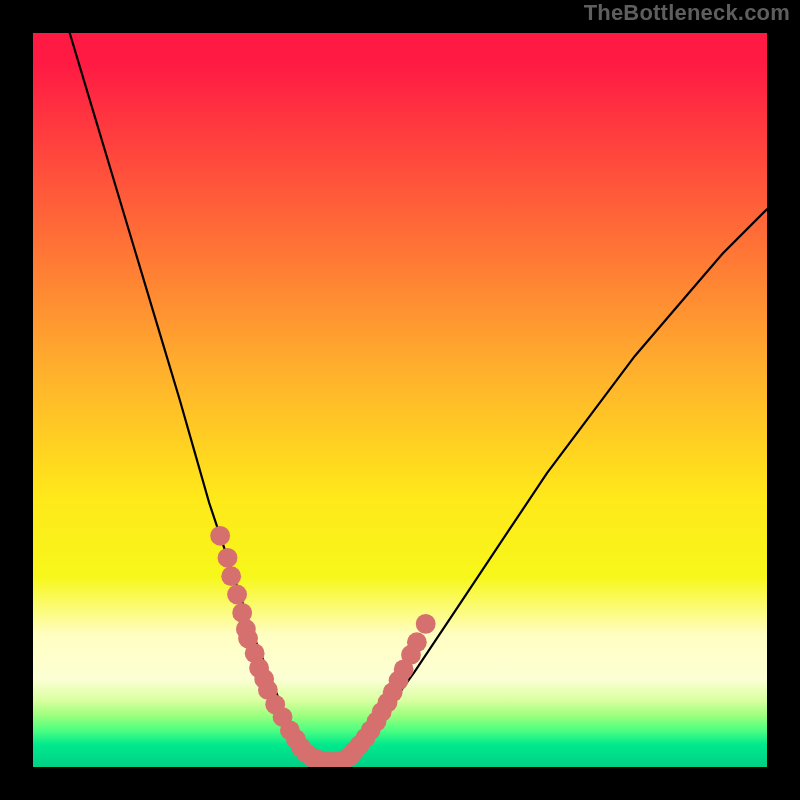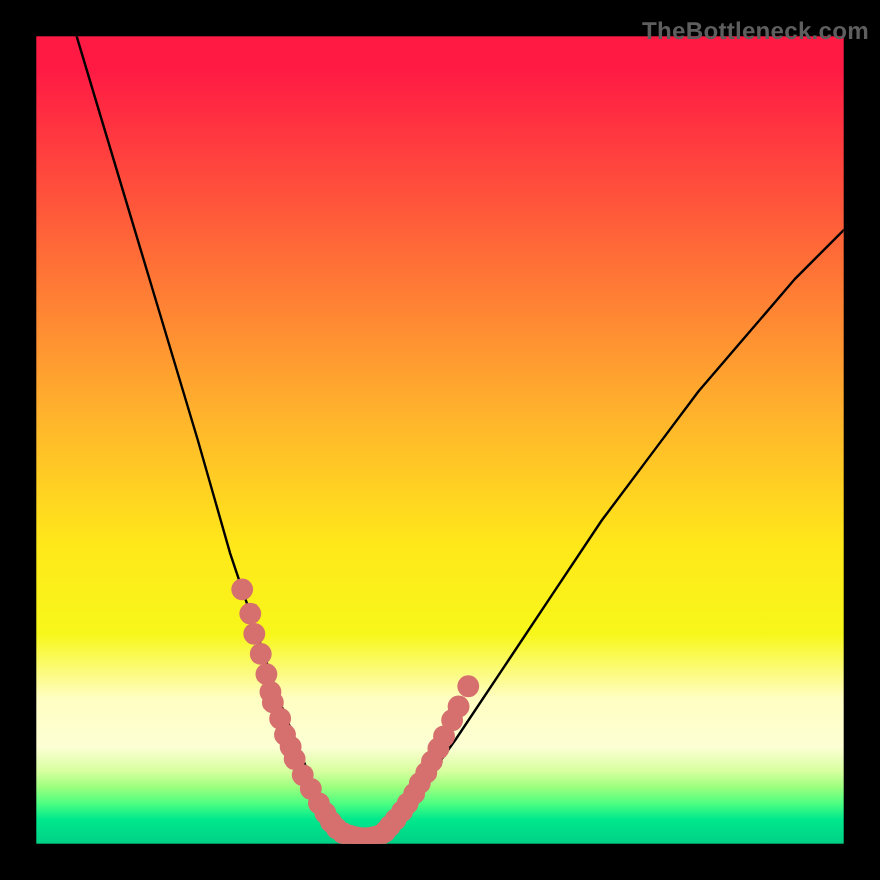--- a/index.html
+++ b/index.html
@@ -10,21 +10,21 @@
     overflow: hidden;
   }
   .frame {
     position: relative;
     width: 800px;
     height: 800px;
     background: #000;
   }
   .watermark {
     position: absolute;
-    top: 15px;
+    top: 0;
     right: 10px;
     font-family: Arial, sans-serif;
     font-size: 22px;
     font-weight: bold;
     color: #5e5e5e;
     letter-spacing: 0.2px;
     z-index: 5;
   }
   .plot {
     position: absolute;

